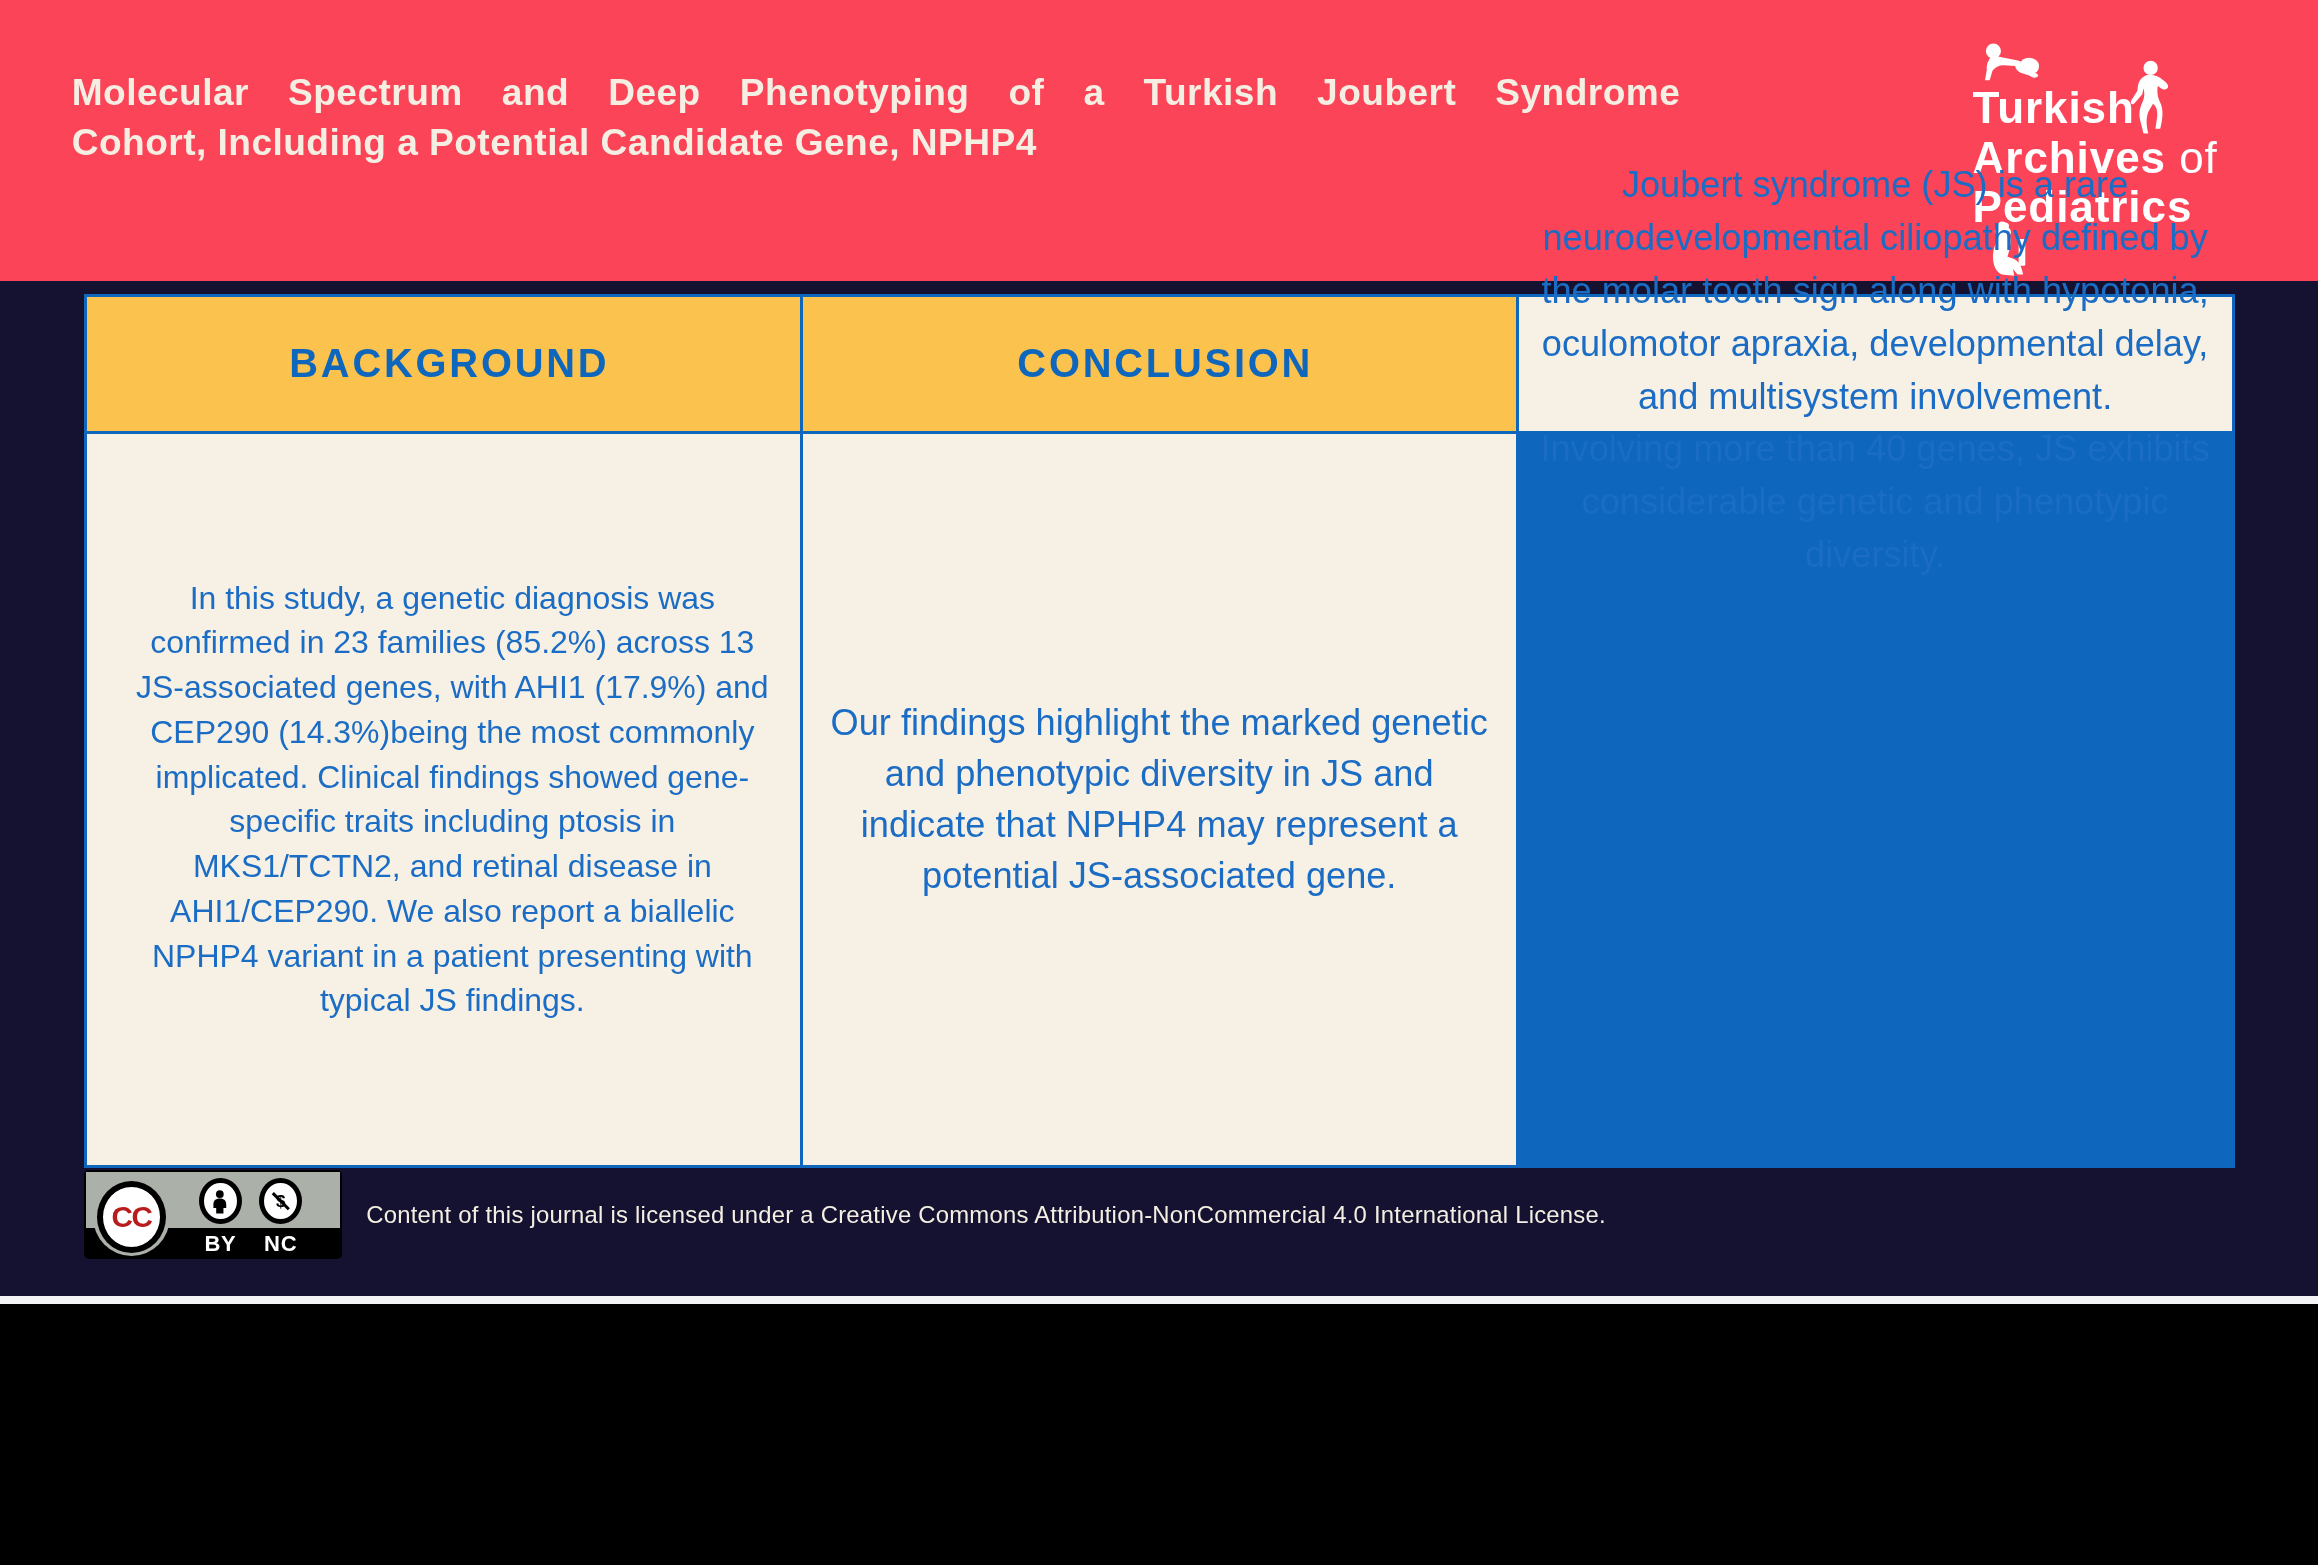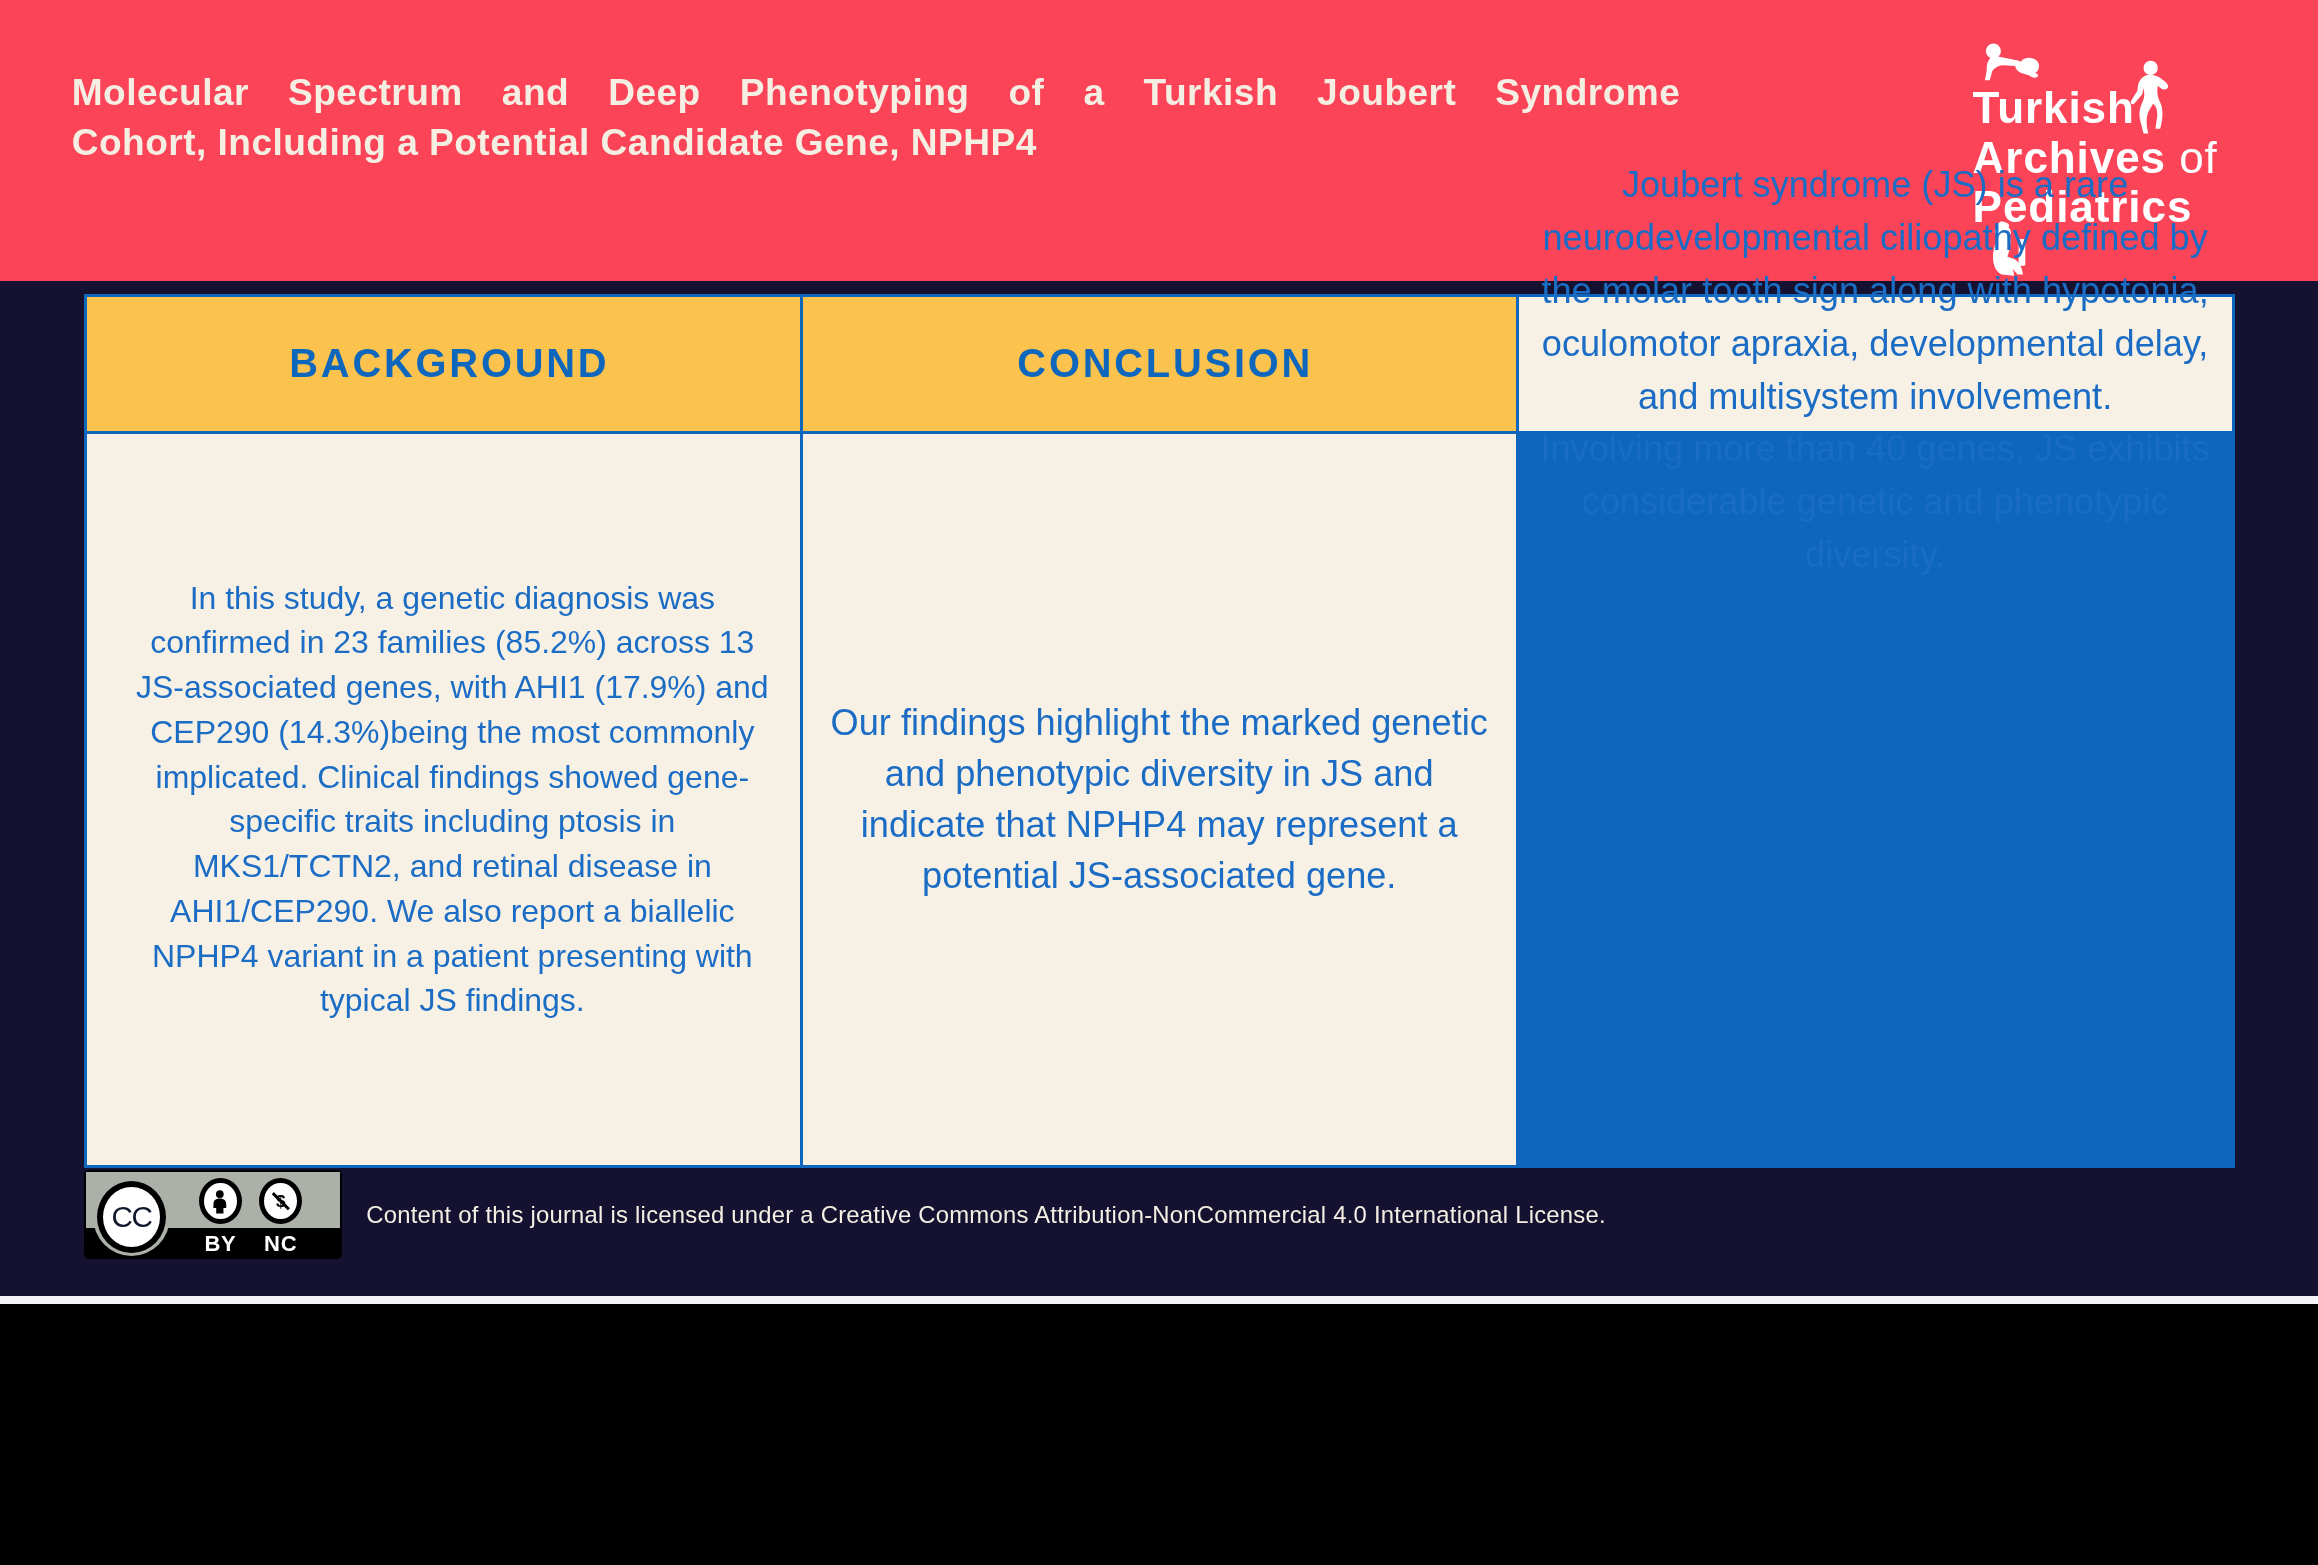--- a/index.html
+++ b/index.html
@@ -45,21 +45,21 @@
   .td-background{padding-top:1.6vw;}
 
   
   .license-bar{position:absolute;left:3.63vw;top:50.48vw;height:3.85vw;display:flex;align-items:center;}
   .cc-badge{position:relative;width:11.12vw;height:3.85vw;background:#000;border-radius:0.22vw;flex:0 0 auto;}
   .badge-gray{position:absolute;left:0.1vw;right:0.1vw;top:0.1vw;height:2.4vw;background:var(--badge-gray);}
   .cc-apron{position:absolute;left:0.38vw;top:0.3vw;width:3.34vw;height:3.42vw;background:var(--badge-gray);border-radius:50%;}
   .circle{position:absolute;background:#fff;border:solid #000;border-radius:50%;
     display:flex;align-items:center;justify-content:center;}
   .cc-circle{left:0.55vw;top:0.46vw;width:2.98vw;height:3.1vw;border-width:0.3vw;
-    font-size:1.28vw;font-weight:normal;color:#0f172a;letter-spacing:-0.06vw;}
+    font-size:1.28vw;font-weight:bold;color:#b91c1c;letter-spacing:-0.06vw;}
   .by-circle{left:4.95vw;top:0.33vw;width:1.85vw;height:2vw;border-width:0.24vw;}
   .nc-circle{left:7.55vw;top:0.33vw;width:1.85vw;height:2vw;border-width:0.24vw;}
   .by-circle svg,.nc-circle svg{width:78%;height:78%;}
   .badge-label{position:absolute;top:2.62vw;width:2.3vw;text-align:center;color:#fff;
     font-size:0.95vw;font-weight:bold;letter-spacing:0.03vw;}
   .by-label{left:4.73vw;} .nc-label{left:7.33vw;}
   .license-text{margin-left:1.05vw;color:var(--title-cream);font-size:1.03vw;letter-spacing:0.01vw;}
 
   .bottom-strip{position:absolute;left:0;bottom:0;width:100vw;height:0.34vw;background:var(--bottom-strip);}
 </style>

